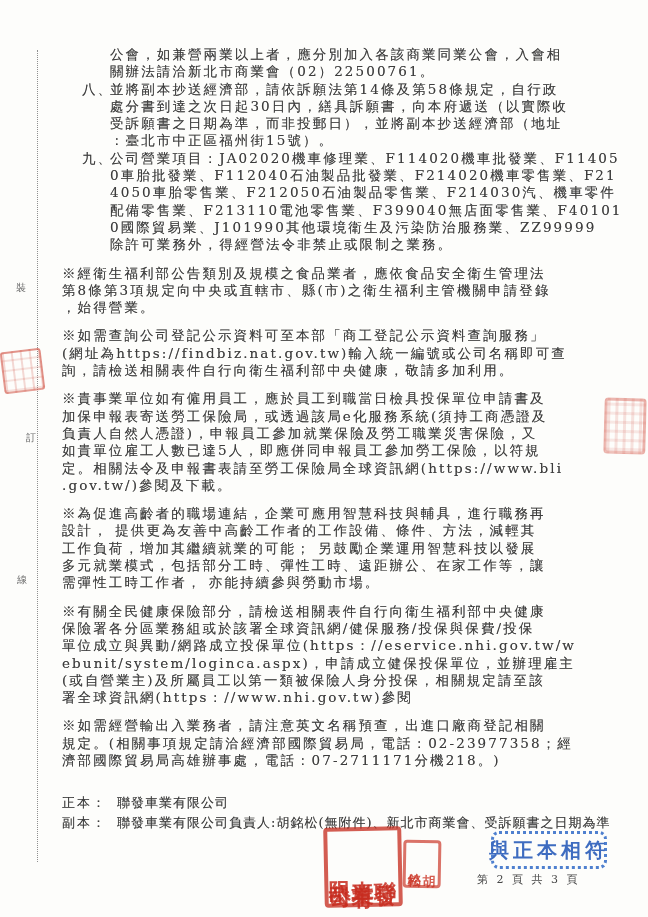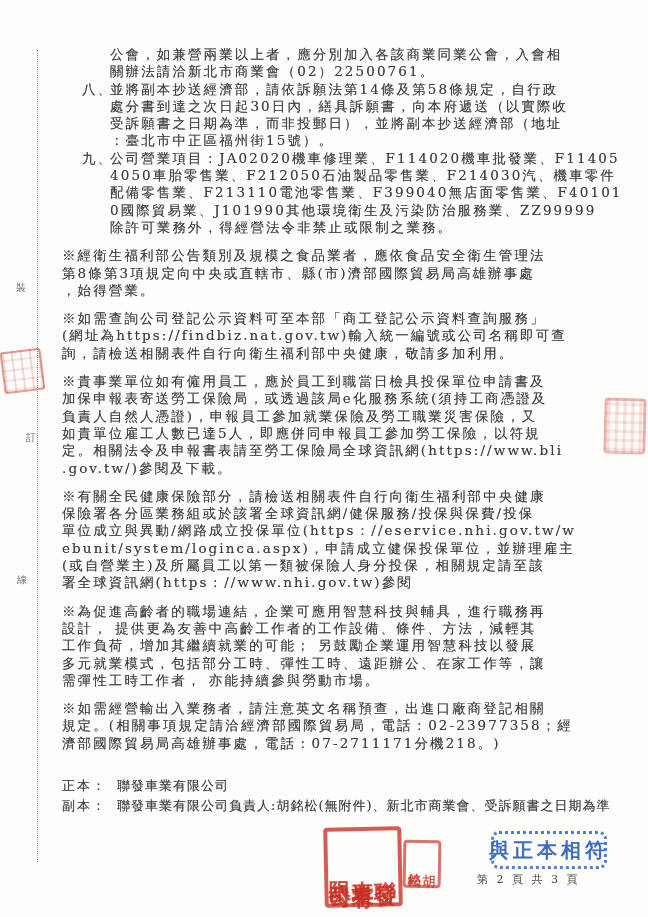--- a/index.html
+++ b/index.html
@@ -124,60 +124,61 @@
           <div class="line">處分書到達之次日起30日內，繕具訴願書，向本府遞送（以實際收</div>
           <div class="line">受訴願書之日期為準，而非投郵日），並將副本抄送經濟部（地址</div>
           <div class="line">：臺北市中正區福州街15號）。</div>
         </div>
     </div>
 
     <div class="para hang">
       <span class="marker">九、</span>
       <div>
           <div class="line">公司營業項目：JA02020機車修理業、F114020機車批發業、F11405</div>
+          <div class="line">0車胎批發業、F112040石油製品批發業、F214020機車零售業、F21</div>
           <div class="line">4050車胎零售業、F212050石油製品零售業、F214030汽、機車零件</div>
           <div class="line">配備零售業、F213110電池零售業、F399040無店面零售業、F40101</div>
           <div class="line">0國際貿易業、J101990其他環境衛生及污染防治服務業、ZZ99999</div>
           <div class="line">除許可業務外，得經營法令非禁止或限制之業務。</div>
         </div>
     </div>
 
     <div class="para">
         <div class="line">※經衛生福利部公告類別及規模之食品業者，應依食品安全衛生管理法</div>
-        <div class="line">第8條第3項規定向中央或直轄市、縣(市)濟部國際貿易局高雄辦事處</div>
+        <div class="line">第8條第3項規定向中央或直轄市、縣(市)之衛生福利主管機關申請登錄</div>
         <div class="line">，始得營業。</div>
       </div>
     <div class="para">
         <div class="line">※如需查詢公司登記公示資料可至本部「商工登記公示資料查詢服務」</div>
         <div class="line">(網址為https://findbiz.nat.gov.tw)輸入統一編號或公司名稱即可查</div>
         <div class="line">詢，請檢送相關表件自行向衛生福利部中央健康，敬請多加利用。</div>
       </div>
     <div class="para">
         <div class="line">※貴事業單位如有僱用員工，應於員工到職當日檢具投保單位申請書及</div>
         <div class="line">加保申報表寄送勞工保險局，或透過該局e化服務系統(須持工商憑證及</div>
         <div class="line">負責人自然人憑證)，申報員工參加就業保險及勞工職業災害保險，又</div>
         <div class="line">如貴單位雇工人數已達5人，即應併同申報員工參加勞工保險，以符規</div>
         <div class="line">定。相關法令及申報書表請至勞工保險局全球資訊網(https://www.bli</div>
         <div class="line">.gov.tw/)參閱及下載。</div>
       </div>
     <div class="para">
+        <div class="line">※為促進高齡者的職場連結，企業可應用智慧科技與輔具，進行職務再</div>
+        <div class="line">設計， 提供更為友善中高齡工作者的工作設備、條件、方法，減輕其</div>
+        <div class="line">工作負荷，增加其繼續就業的可能； 另鼓勵企業運用智慧科技以發展</div>
+        <div class="line">多元就業模式，包括部分工時、彈性工時、遠距辦公、在家工作等，讓</div>
+        <div class="line">需彈性工時工作者， 亦能持續參與勞動市場。</div>
+      </div>
+    <div class="para">
         <div class="line">※有關全民健康保險部分，請檢送相關表件自行向衛生福利部中央健康</div>
         <div class="line">保險署各分區業務組或於該署全球資訊網/健保服務/投保與保費/投保</div>
         <div class="line">單位成立與異動/網路成立投保單位(https：//eservice.nhi.gov.tw/w</div>
         <div class="line">ebunit/system/loginca.aspx)，申請成立健保投保單位，並辦理雇主</div>
         <div class="line">(或自營業主)及所屬員工以第一類被保險人身分投保，相關規定請至該</div>
         <div class="line">署全球資訊網(https：//www.nhi.gov.tw)參閱</div>
       </div>
-    <div class="para">
-        <div class="line">※為促進高齡者的職場連結，企業可應用智慧科技與輔具，進行職務再</div>
-        <div class="line">設計， 提供更為友善中高齡工作者的工作設備、條件、方法，減輕其</div>
-        <div class="line">工作負荷，增加其繼續就業的可能； 另鼓勵企業運用智慧科技以發展</div>
-        <div class="line">多元就業模式，包括部分工時、彈性工時、遠距辦公、在家工作等，讓</div>
-        <div class="line">需彈性工時工作者， 亦能持續參與勞動市場。</div>
-      </div>
     <div class="para tight">
         <div class="line">※如需經營輸出入業務者，請注意英文名稱預查，出進口廠商登記相關</div>
         <div class="line">規定。(相關事項規定請洽經濟部國際貿易局，電話：02-23977358；經</div>
         <div class="line">濟部國際貿易局高雄辦事處，電話：07-2711171分機218。)</div>
       </div>
 
     <div class="footer-block">
       <div class="footer-line">
         <span class="flabel">正本：</span><span>聯發車業有限公司</span>
       </div>

